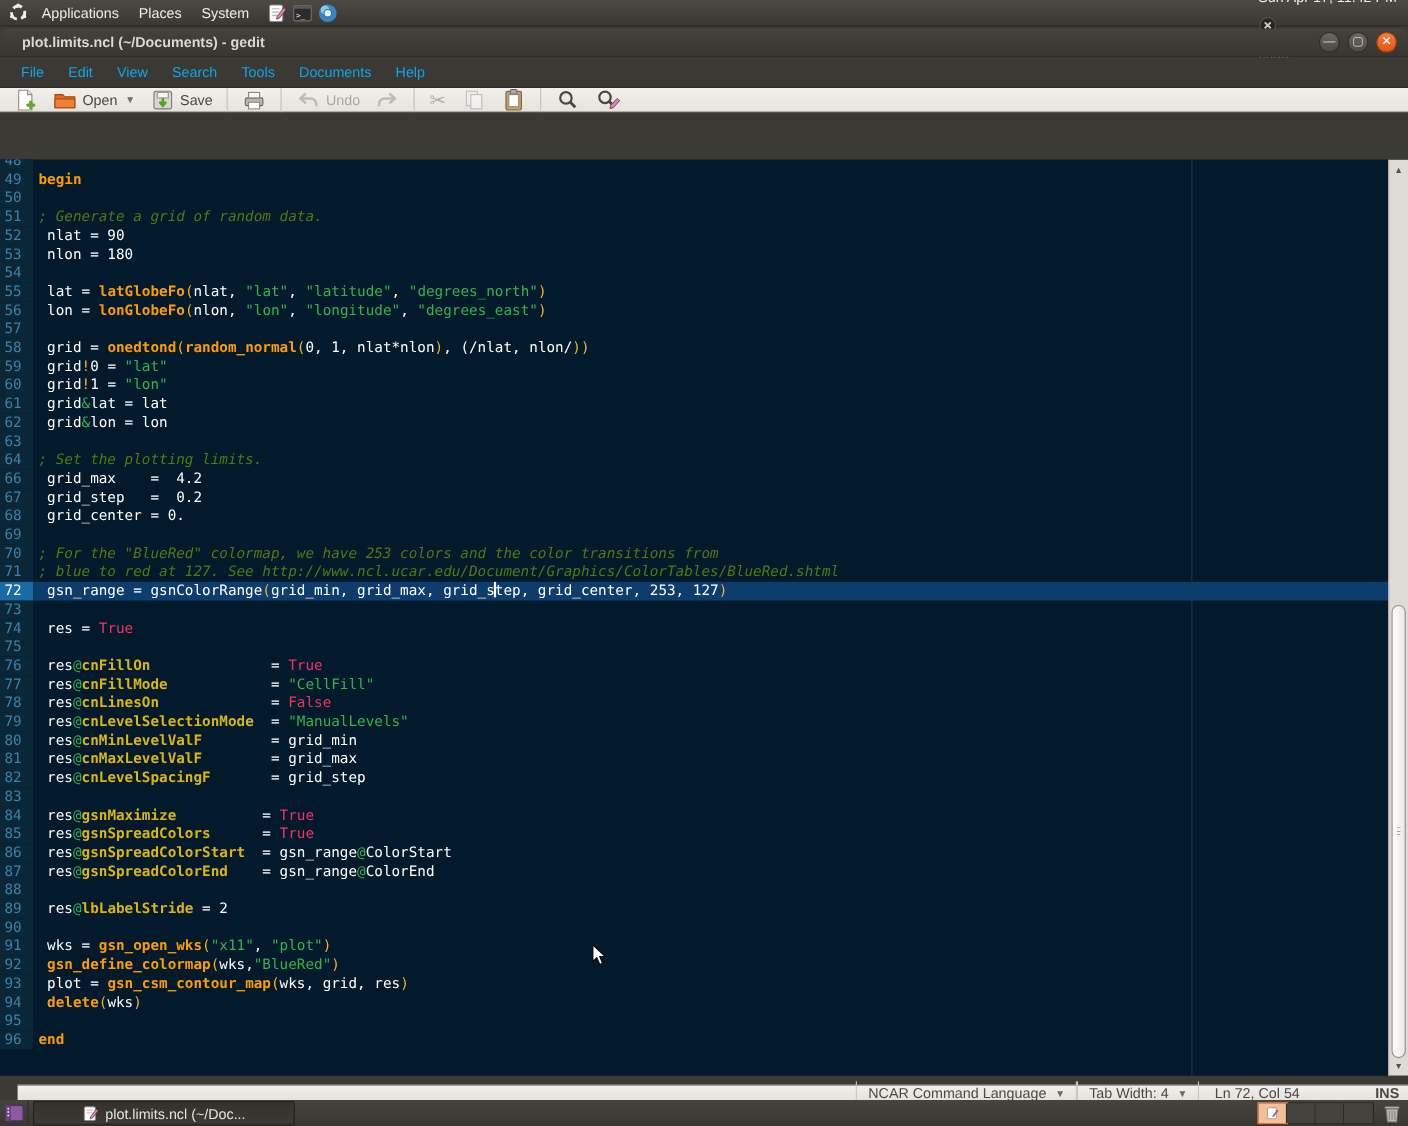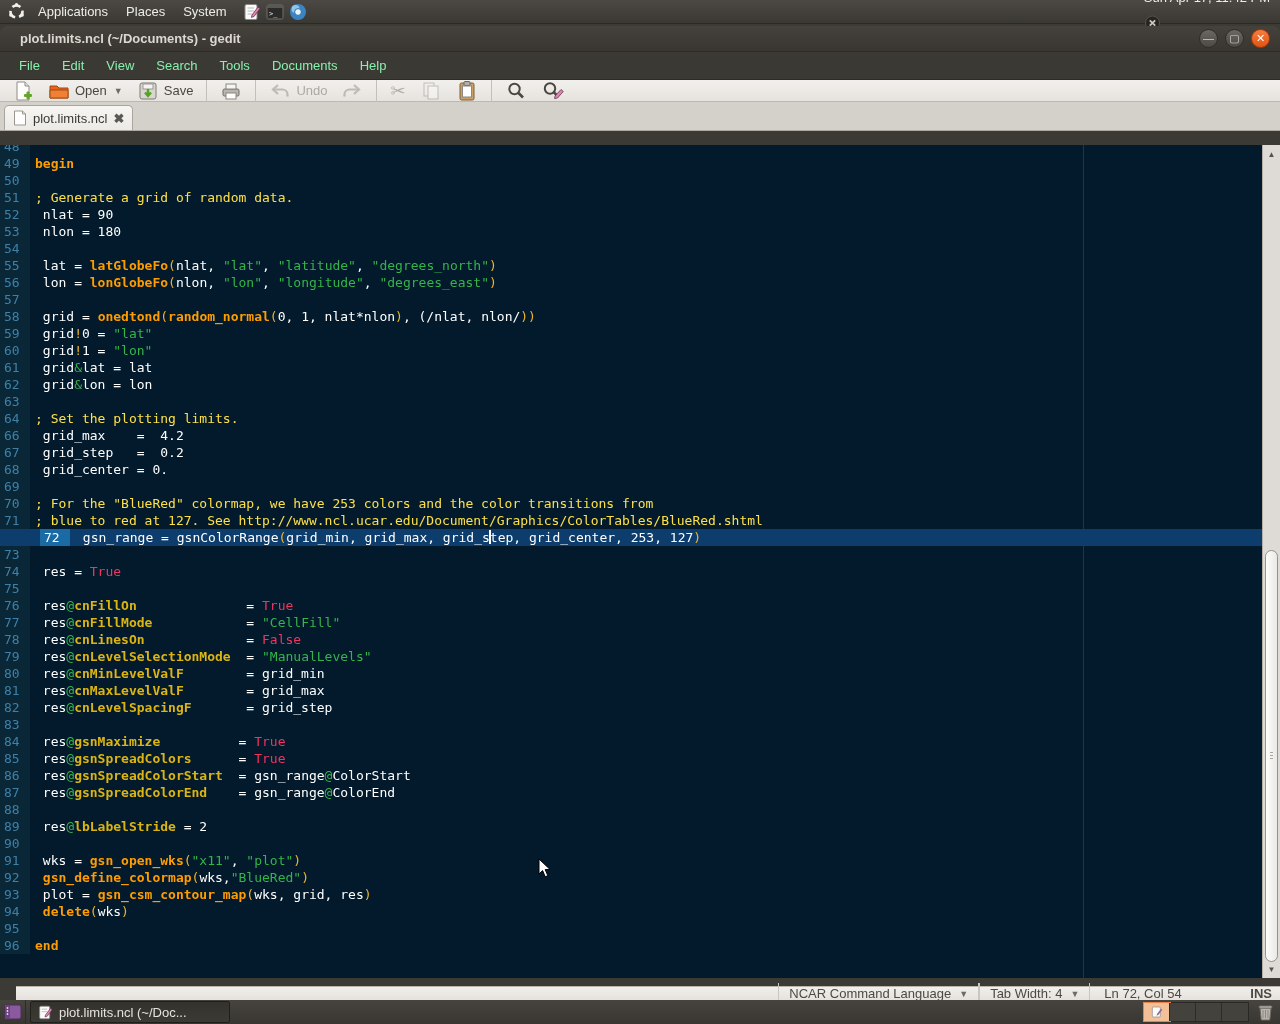--- a/index.html
+++ b/index.html
@@ -40,21 +40,21 @@
     width:19px; height:19px; border-radius:50%;
     background:linear-gradient(#6b6761,#4c4943);
     border:1px solid #2f2d29; color:#d8d4ce; font-size:11px;
     display:flex; align-items:center; justify-content:center; line-height:1;
   }
   .wbtn.close { background:linear-gradient(#f77d3e,#e05414); border-color:#a33c0d; color:#fff; }
 
   .menubar {
     height:28px; background:#3b3934; border-bottom:1px solid #2e2c28;
     display:flex; align-items:center; padding:0 8px;
-    color:#86efac; font-size:13px;
+    color:#0ea5e9; font-size:13px;
   }
   .menubar span { padding:0 11px; line-height:28px; }
 
   .toolbar {
     height:22px; background:linear-gradient(#f2f0ed,#e6e3de);
     border-bottom:1px solid #bcb8b1;
     display:flex; align-items:center; padding:0 6px; gap:2px;
     color:#4a4742; font-size:13px;
   }
   .tbtn { display:flex; align-items:center; gap:5px; padding:3px 6px; border-radius:3px; }
@@ -85,25 +85,25 @@
   .code-row {
     display:flex; height:17px; line-height:17px;
     font-family:"DejaVu Sans Mono", monospace; font-size:13px;
     white-space:pre; position:relative;
   }
   .code-row .gut {
     width:30px; flex:0 0 30px; background:#0a2737; color:#3f80a8;
     text-align:left; padding-left:4px;
   }
   .code-row .code { padding-left:5px; color:#ffffff; flex:1; }
-  .code-row.active { background:#0d3d6d;padding-left:40px; }
+  .code-row.active { background:#0d3d6d; }
   .code-row.active .gut { background:#1a6aa5; color:#ffffff; }
   .seg-p { color:#ffffff; }
   .seg-k { color:#ff9d00; font-weight:bold; }
-  .seg-c { color:#fde047; }
+  .seg-c { color:#4d7c0f; font-style:italic; }
   .seg-s { color:#35b44a; }
   .seg-b { color:#f23360; }
   .seg-a { color:#dcb512; font-weight:bold; }
   .seg-o { color:#35b44a; }
   .seg-y { color:#f0b428; }
   .caret { display:inline-block; width:2px; height:14px; background:#ffffff; vertical-align:-2px; margin:0 -1px; }
 
   
   .scrollbar {
     position:absolute; top:0; right:0; width:18px; bottom:0;
@@ -130,25 +130,25 @@
   .sb-ins { padding:0 24px 0 0;font-weight:bold; }
 
   
   .bottompanel {
     position:absolute; left:0; top:1000px; width:1280px; height:24px;
     background:linear-gradient(#47443f,#383631);
     display:flex; align-items:center; color:#e6e3dd; font-size:13px;
   }
   .showdesk { width:26px; height:24px; display:flex; align-items:center; justify-content:center; border-right:1px solid #2e2c28; }
   .taskitem {
-    margin-left:4px; width:200px; height:22px;
+    margin-left:4px; width:238px; height:22px;
     background:linear-gradient(#34322d,#3c3a35);
     border:1px solid #211f1c; border-radius:2px;
     display:flex; align-items:center; gap:6px; padding:0 7px;
-    white-space:nowrap; overflow:hidden;
+    white-space:nowrap; overflow:hidden;justify-content:center;
   }
   .wsswitch { display:flex; height:20px; margin-left:auto; margin-right:8px; border:1px solid #2a2824; }
   .wscell { width:26px; height:18px; background:#44423d; border-right:1px solid #2e2c28; display:flex; align-items:center; justify-content:center; }
   .wscell:last-child { border-right:none; }
   .wscell.active { background:#f3bf97; outline:1px solid #ec7f4a; }
   .trash { margin-right:6px; }
 
   
   .pointer { position:absolute; left:538px; top:858px; z-index:50; }
 
@@ -325,30 +325,20 @@
       </span>
       <span class="tbtn">
         <svg width="24" height="22" viewBox="0 0 24 22">
           <circle cx="9" cy="8.5" r="5.2" fill="none" stroke="#4b4843" stroke-width="2"></circle>
           <line x1="12.8" y1="12.2" x2="16.5" y2="16" stroke="#4b4843" stroke-width="2.6"></line>
           <path d="M14 16 L20 9.5 L22.3 11.5 L16.5 18 L13.6 18.6 Z" fill="#e77fb3" stroke="#5d3a4e" stroke-width="0.8"></path>
         </svg>
       </span>
     </div>
 
-    <div class="tabbar">
-      <span class="tab">
-        <svg width="14" height="16" viewBox="0 0 14 16">
-          <path d="M1.5 1 h8 l3 3 v11 h-11 z" fill="#ffffff" stroke="#9b978f"></path>
-          <path d="M9.5 1 v3 h3" fill="none" stroke="#9b978f"></path>
-        </svg>
-        <span>plot.limits.ncl</span>
-        <span class="tabclose">✖</span>
-      </span>
-    </div>
 
     <div class="editor">
       <div class="marginline"></div>
       <div id="code-lines">
           <div class="code-row"><span class="gut">48</span><span class="code"></span></div>
           <div class="code-row"><span class="gut">49</span><span class="code"><span class="seg-k">begin</span></span></div>
           <div class="code-row"><span class="gut">50</span><span class="code"></span></div>
           <div class="code-row"><span class="gut">51</span><span class="code"><span class="seg-c">; Generate a grid of random data.</span></span></div>
           <div class="code-row"><span class="gut">52</span><span class="code"><span class="seg-p"> nlat = 90</span></span></div>
           <div class="code-row"><span class="gut">53</span><span class="code"><span class="seg-p"> nlon = 180</span></span></div>

